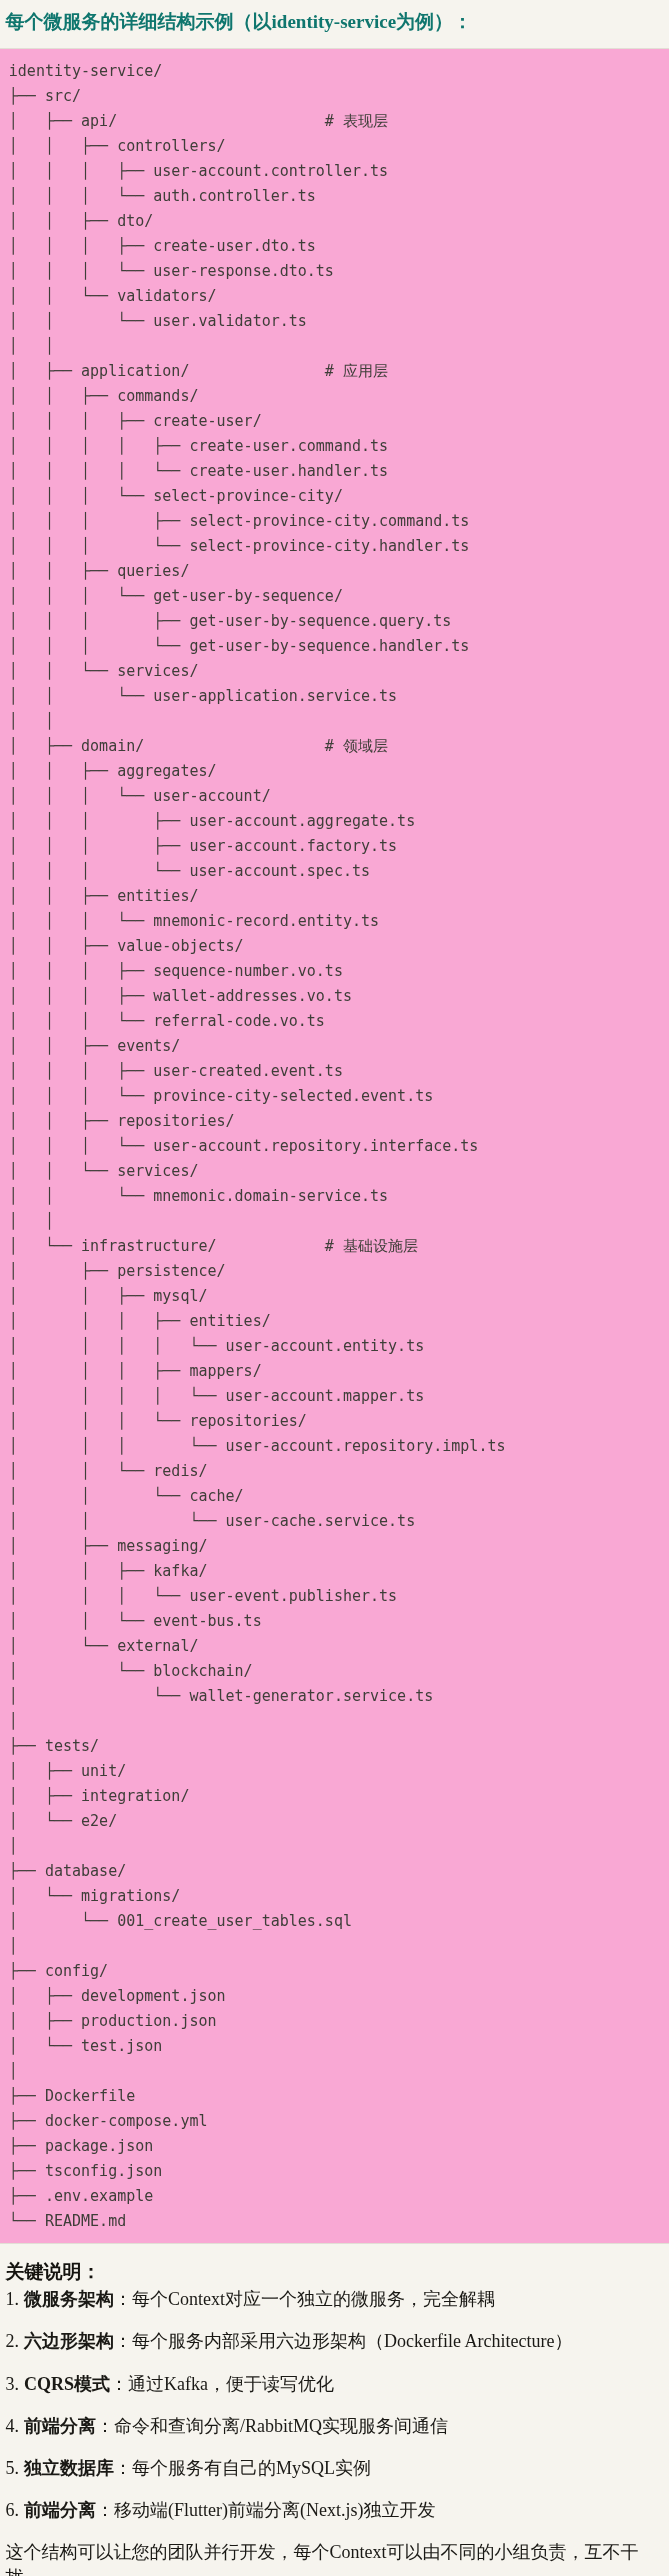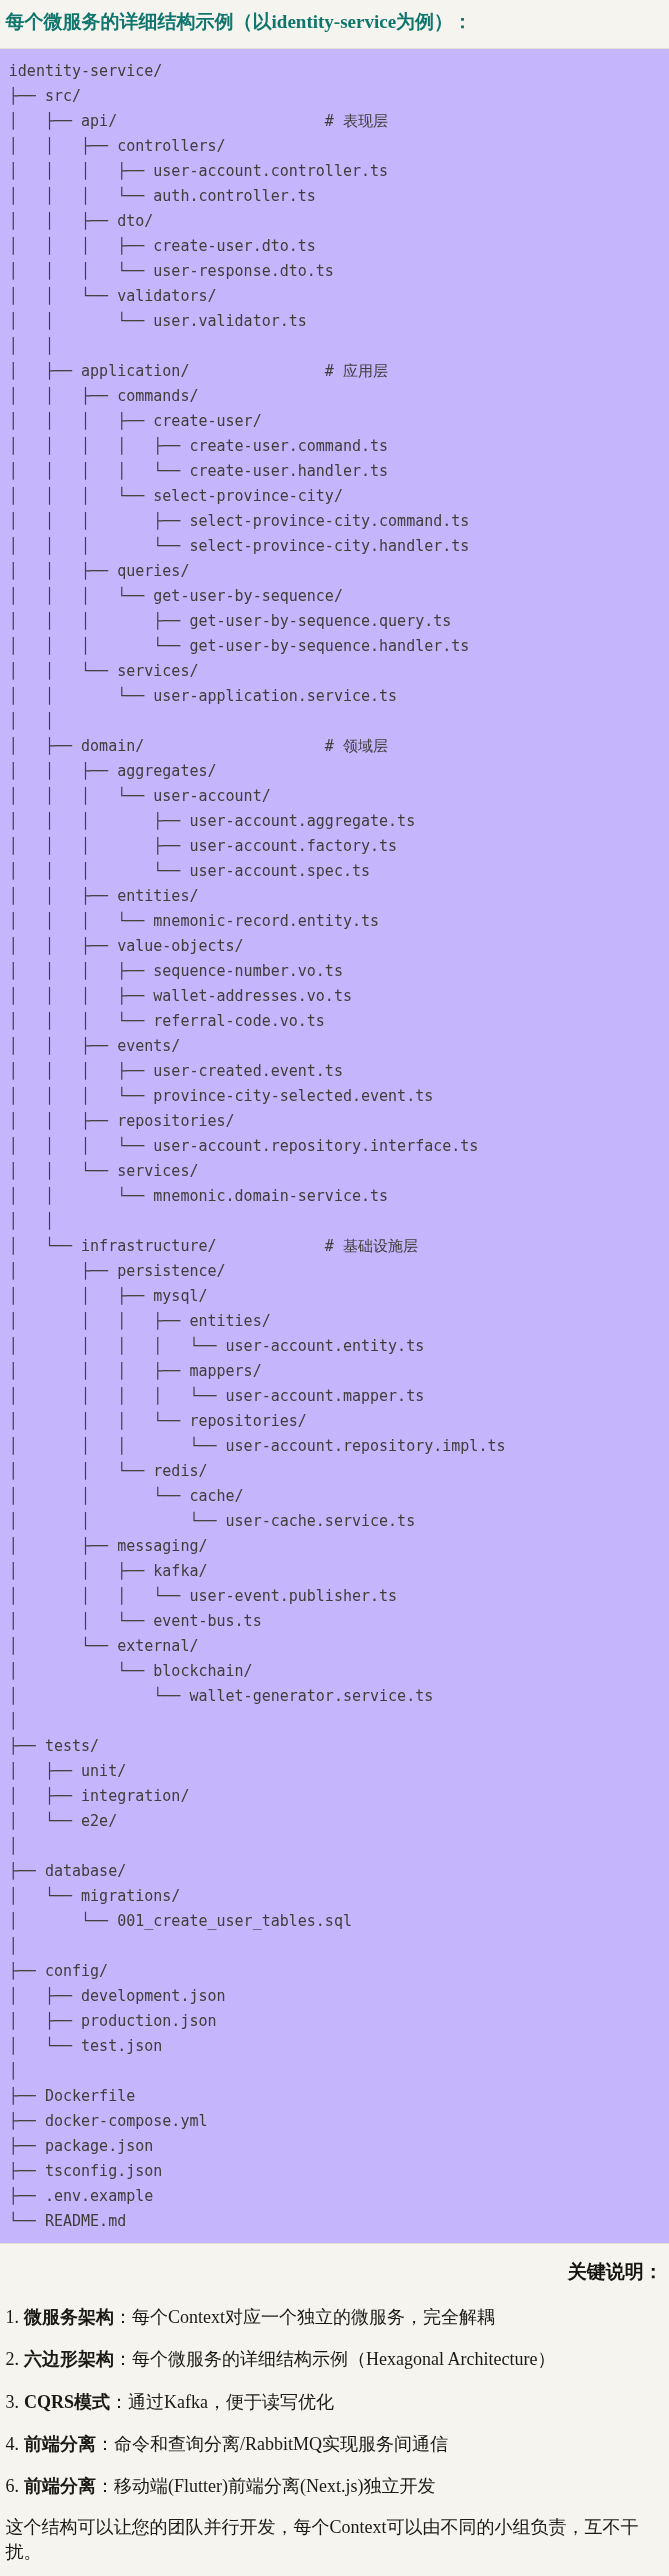--- a/index.html
+++ b/index.html
@@ -11,37 +11,36 @@
   }
   .page-title{
     padding:8.8px 6.3px 0 5.6px;
     font-size:19px;line-height:25px;font-weight:bold;
     color:#0f766e;
   }
   pre.tree{
     margin:14.4px 0 0 0;
     border-top:0.6px solid #E2DFD5;
     border-bottom:0.6px solid #E2DFD5;
-    background:#c4b5fd;
+    background:#f9a8d4;
     padding:9.4px 0 9.4px 8.8px;
     font-family:"DejaVu Sans Mono", monospace;
     font-size:15px;line-height:25px;
     color:#3F3E39;
     white-space:pre;
     overflow:hidden;
   }
   .notes{padding:0 6.3px 0 5.6px;}
   .notes-heading{
     margin-top:15px;
     font-size:19px;line-height:26px;font-weight:bold;
     color:#14130F;
-    text-align:right;
   }
   ol.notes-list{
-    list-style:none;margin:19px 0 0 0;padding:0;
+    list-style:none;margin:1px 0 0 0;padding:0;
   }
   ol.notes-list li{
     font-size:18px;line-height:26px;
     margin:0 0 16.3px 0;
   }
   .note-number{margin-right:5px;}
   .note-term{font-weight:bold;}
   .closing-paragraph{
     margin:0;padding:0;
     font-size:18px;line-height:25px;
@@ -141,27 +140,30 @@
 └── README.md</pre>
 
 <div class="notes">
   <div class="notes-heading">关键说明：</div>
 
   <ol class="notes-list">
     <li>
       <span class="note-number">1.</span><span class="note-term">微服务架构</span><span>：每个Context对应一个独立的微服务，完全解耦</span>
     </li>
     <li>
-      <span class="note-number">2.</span><span class="note-term">六边形架构</span><span>：每个微服务的详细结构示例（Hexagonal Architecture）</span>
+      <span class="note-number">2.</span><span class="note-term">六边形架构</span><span>：每个服务内部采用六边形架构（Dockerfile Architecture）</span>
     </li>
     <li>
       <span class="note-number">3.</span><span class="note-term">CQRS模式</span><span>：通过Kafka，便于读写优化</span>
     </li>
     <li>
       <span class="note-number">4.</span><span class="note-term">前端分离</span><span>：命令和查询分离/RabbitMQ实现服务间通信</span>
+    </li>
+    <li>
+      <span class="note-number">5.</span><span class="note-term">独立数据库</span><span>：每个服务有自己的MySQL实例</span>
     </li>
     <li>
       <span class="note-number">6.</span><span class="note-term">前端分离</span><span>：移动端(Flutter)前端分离(Next.js)独立开发</span>
     </li>
   </ol>
 
   <p class="closing-paragraph">这个结构可以让您的团队并行开发，每个Context可以由不同的小组负责，互不干扰。</p>
 </div>
 
 

